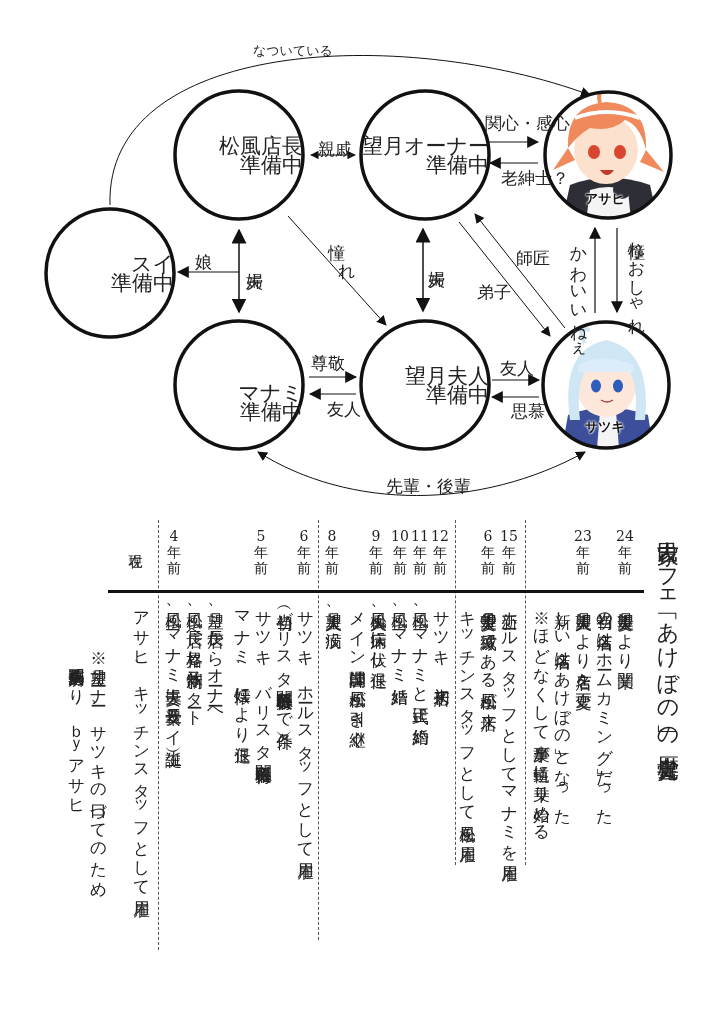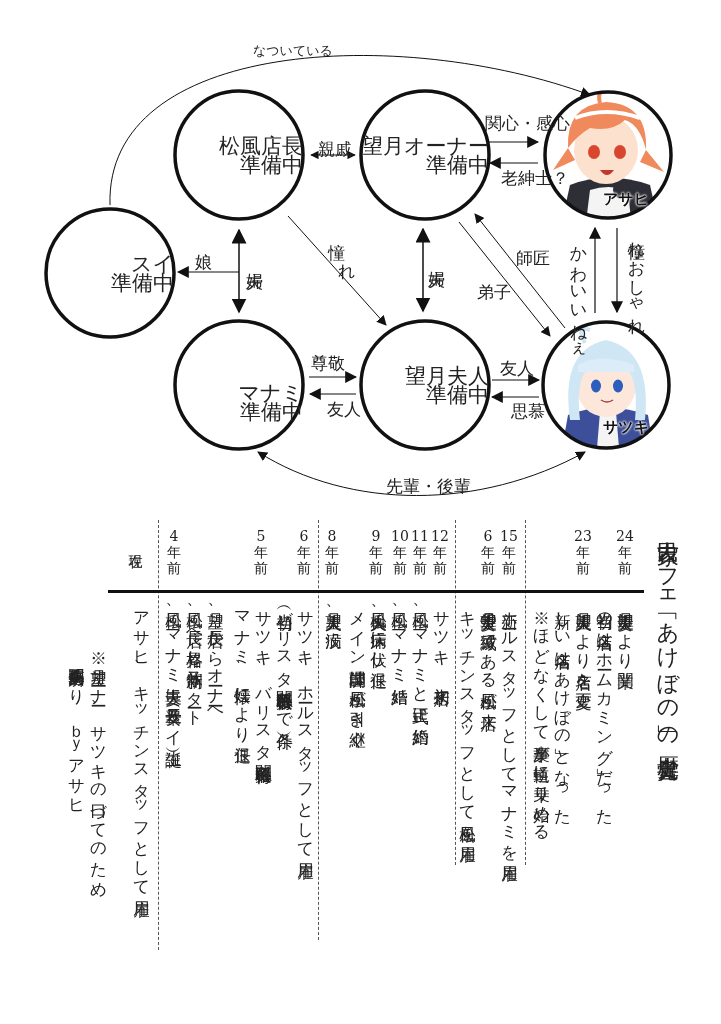--- a/index.html
+++ b/index.html
@@ -4,22 +4,22 @@
 <style>
   html, body { margin:0; padding:0; background:#ffffff; }
   body { width:721px; height:1024px; position:relative; overflow:hidden;
          font-family:"DejaVu Sans","Liberation Sans",sans-serif; color:#111; }
   #diagram { position:absolute; left:0; top:0; width:721px; height:510px; }
   .abs { position:absolute; }
   .node-label { position:absolute; text-align:right; font-size:21px; line-height:19px; color:#222; }
   .rel { position:absolute; font-size:17px; color:#222; white-space:nowrap; line-height:13px; }
   .rel.v { writing-mode:vertical-rl; letter-spacing:0px; }
   .title { position:absolute; left:566px; top:40px; font-size:33px; font-weight:bold; letter-spacing:1px; }
-  .portrait-name { position:absolute; font-size:15px; font-weight:bold; color:#111;
-                   text-shadow:0 0 2px #fff,0 0 2px #fff,0 0 3px #fff;margin-left:18px; }
+  .portrait-name { position:absolute; font-size:13px; font-weight:bold; color:#111;
+                   text-shadow:0 0 2px #fff,0 0 2px #fff,0 0 3px #fff; }
   
   .tl-serif { font-family:"DejaVu Serif","Liberation Serif",serif; }
   .yr { position:absolute; top:528px; font-size:14px; line-height:16px; text-align:center; color:#222; }
   .yr .num { display:block; font-size:14px; }
   .yr .k { display:block; }
   .col { position:absolute; top:600px; writing-mode:vertical-rl; font-size:16.5px; line-height:19px; color:#222; letter-spacing:0.5px; }
   .divider { position:absolute; width:0; border-left:1px dashed #555; }
   .hline { position:absolute; left:108px; top:590px; width:536px; height:3px; background:#111; }
   .doc-title { position:absolute; left:653px; top:524px; writing-mode:vertical-rl; font-size:22px; letter-spacing:1px; color:#222; }
   .note { position:absolute; writing-mode:vertical-rl; font-size:16.5px; line-height:20px; color:#222; letter-spacing:0.5px; }

